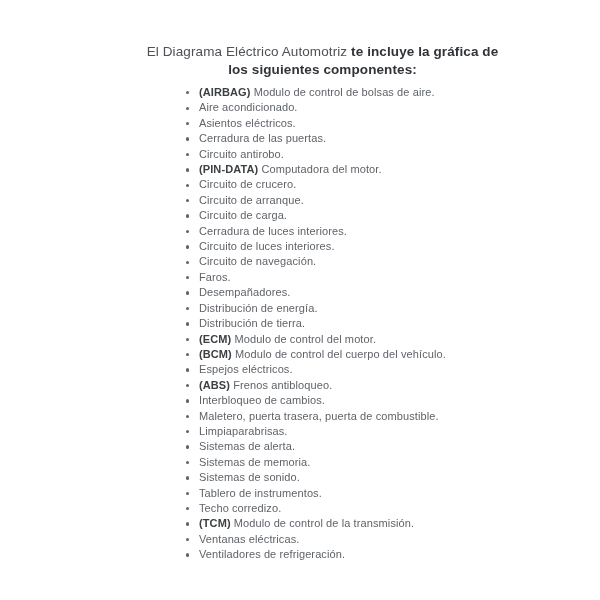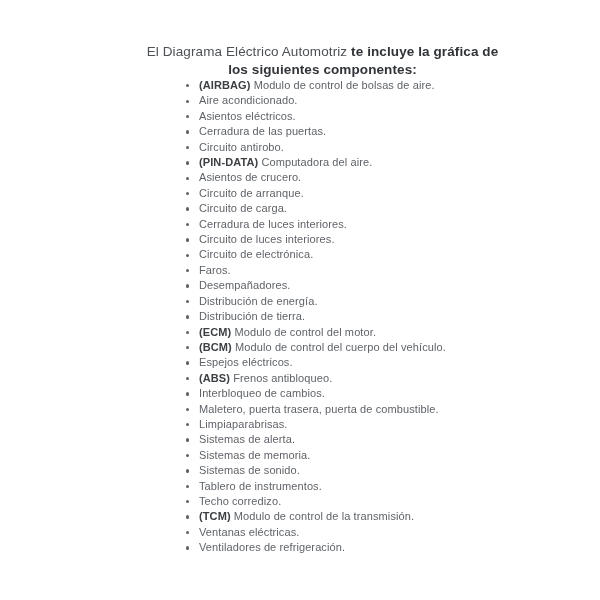--- a/index.html
+++ b/index.html
@@ -32,20 +32,21 @@
     font-weight: normal;
     color: var(--title-regular);
     letter-spacing: 0.1px;
     margin-left: 45px;
   }
   h1.doc-title .title-bold {
     font-weight: bold;
     color: var(--title-bold);
   }
   ul.component-list {
+    margin-top: 7px;
     list-style: none;
   }
   ul.component-list li {
     position: relative;
     padding-left: 199px;
     padding-right: 20px;
     font-size: 11px;
     line-height: 15.4px;
     color: var(--text-regular);
     letter-spacing: 0.1px;
@@ -95,26 +96,26 @@
       <strong></strong><span>Cerradura de las puertas.</span>
     </li>
 
     <li>
       <span class="bullet"></span>
       <strong></strong><span>Circuito antirobo.</span>
     </li>
 
     <li>
       <span class="bullet"></span>
-      <strong>(PIN-DATA) </strong><span>Computadora del aire.</span>
-    </li>
-
-    <li>
-      <span class="bullet"></span>
-      <strong></strong><span>Asientos de crucero.</span>
+      <strong>(PIN-DATA) </strong><span>Computadora del motor.</span>
+    </li>
+
+    <li>
+      <span class="bullet"></span>
+      <strong></strong><span>Circuito de crucero.</span>
     </li>
 
     <li>
       <span class="bullet"></span>
       <strong></strong><span>Circuito de arranque.</span>
     </li>
 
     <li>
       <span class="bullet"></span>
       <strong></strong><span>Circuito de carga.</span>
@@ -125,21 +126,21 @@
       <strong></strong><span>Cerradura de luces interiores.</span>
     </li>
 
     <li>
       <span class="bullet"></span>
       <strong></strong><span>Circuito de luces interiores.</span>
     </li>
 
     <li>
       <span class="bullet"></span>
-      <strong></strong><span>Circuito de electrónica.</span>
+      <strong></strong><span>Circuito de navegación.</span>
     </li>
 
     <li>
       <span class="bullet"></span>
       <strong></strong><span>Faros.</span>
     </li>
 
 
     <li>
       <span class="bullet"></span>

